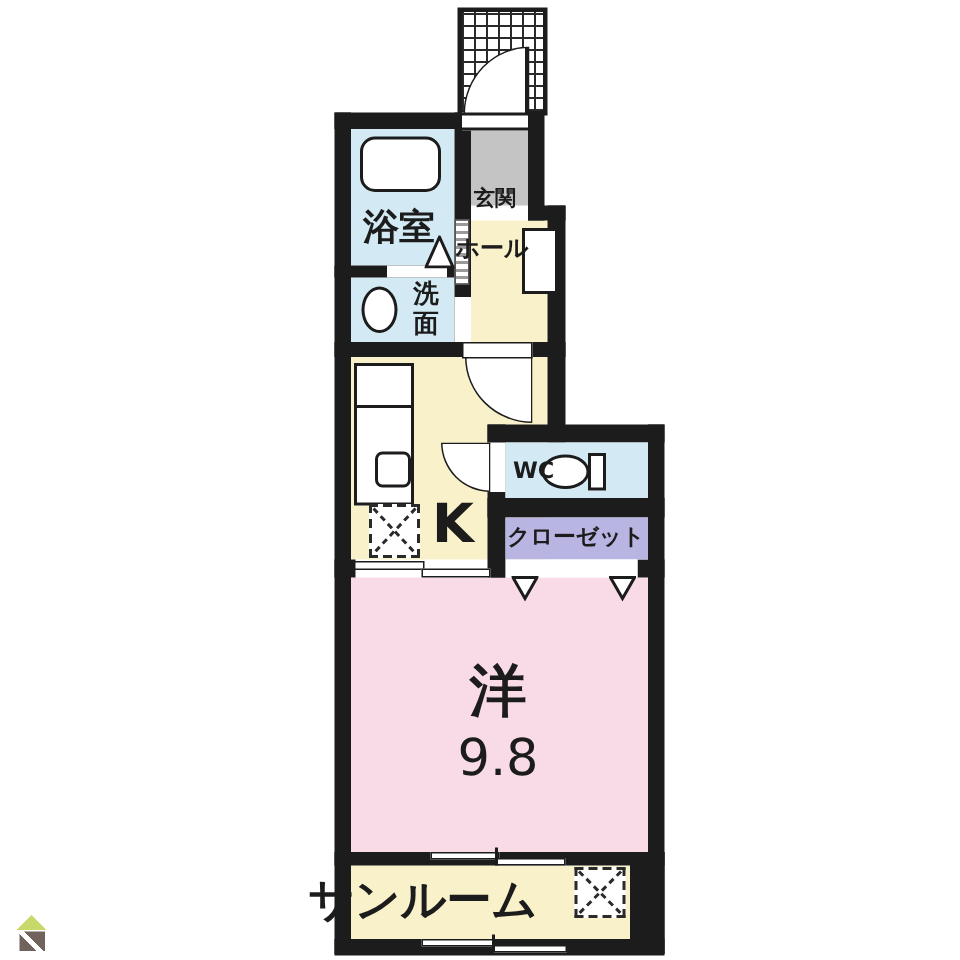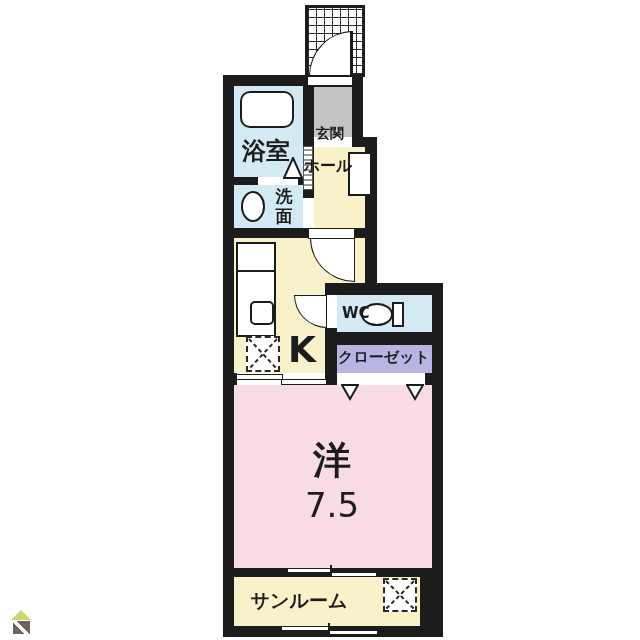--- a/index.html
+++ b/index.html
@@ -121,19 +121,19 @@
   </div>
 
   <div class="lbl" style="left:330px;top:112px;font-size:14px;margin-top:21px;">玄関</div>
   <div class="lbl" style="left:266px;top:152px;font-size:24px;">浴室</div>
   <div class="lbl wrap" style="left:284px;top:207px;font-size:17px;width:20px;">洗面</div>
   <div class="lbl" style="left:328px;top:166px;font-size:16px;">ホール</div>
   <div class="lbl" style="left:302px;top:350px;font-size:36px;font-weight:700;">K</div>
   <div class="lbl wrap" style="left:350px;top:314px;font-size:15px;width:16px;font-weight:700;text-align:center;">WC</div>
   <div class="lbl" style="left:384px;top:358px;font-size:15px;">クローゼット</div>
   <div class="lbl" style="left:332px;top:461px;font-size:38px;">洋</div>
-  <div class="lbl" style="left:332px;top:506px;font-size:34px;font-weight:500;">7.5</div>
-  <div class="lbl" style="left:299px;top:601px;font-size:19px;text-align:right;">サンルーム</div>
+  <div class="lbl" style="left:332px;top:506px;font-size:34px;font-weight:500;">9.8</div>
+  <div class="lbl" style="left:282px;top:601px;font-size:30px;text-align:right;">サンルーム</div>
 
   <div class="logo-roof"></div>
   <div class="logo-body"></div>
 
 </div>
 
 </body></html>

